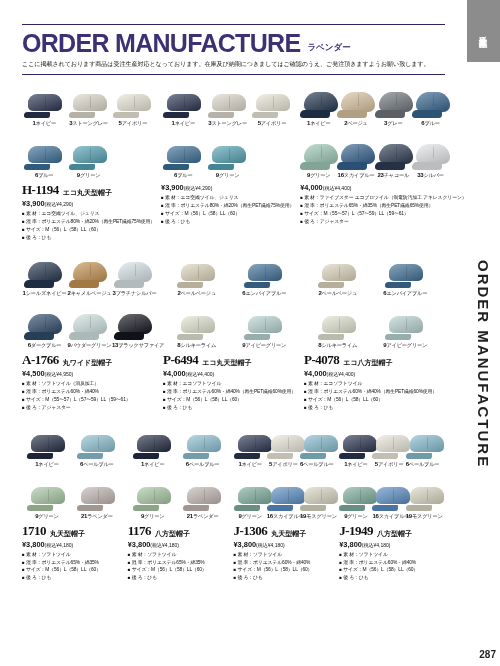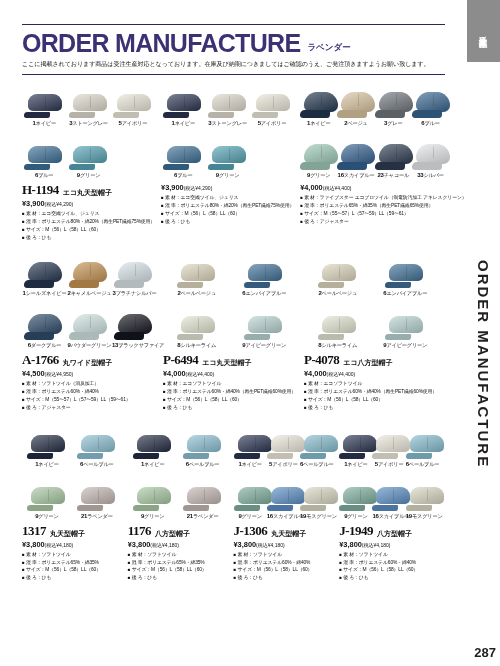--- a/index.html
+++ b/index.html
@@ -23,21 +23,21 @@
   .side-rail{
     position:absolute; right:0; top:62px; width:33px; height:604px;
     background:#ffffff;
     display:flex; align-items:center; justify-content:center;
   }
   .side-rail span{
     writing-mode:vertical-rl; font-size:15px; font-weight:700; letter-spacing:2px;
     color:#231f20;
   }
   .page-no{
-    position:absolute; right:4px; bottom:6px; font-size:13px; font-weight:700; color:#231f20;
+    position:absolute; right:4px; bottom:6px; font-size:10px; font-weight:700; color:#231f20;
   }
   
   .sheet{ position:absolute; left:0; top:0; width:467px; height:666px; padding:0 22px; }
   .hdr-rule{ border-top:1.4px solid #2b2560; margin-top:24px; }
   .hdr-rule.bottom{ border-top:1.4px solid #2b2560; margin-top:4px; }
   .hdr-row{ display:flex; align-items:flex-end; gap:7px; padding-top:6px; }
   .hdr-title{
     font-size:25px; font-weight:700; letter-spacing:-0.7px; color:#3c3273;
     font-family:"Liberation Sans", sans-serif; line-height:1;
   }
@@ -640,21 +640,21 @@
                     <div class="seam"></div>
                   </div>
                   <div class="brim" style="background: rgb(195, 183, 178); filter: brightness(0.82);"></div>
                 </div>
               </div>
               <div class="lbl"><b>21</b><span>ラベンダー</span></div>
             </div>
           </div>
           <div class="info blk">
             <div class="ttl">
-              <div class="code">1317</div>
+              <div class="code">1710</div>
               <div class="pname">丸天型帽子</div>
             </div>
             <div class="price"><span>¥3,800</span><small>(税込¥4,180)</small></div>
             <ul>
               <li>素 材：ソフトツイル</li>
               <li>混 率：ポリエステル65%・綿35%</li>
               <li>サイズ：M（56）L（58）LL（60）</li>
               <li>後 ろ：ひも</li>
             </ul>
           </div>

